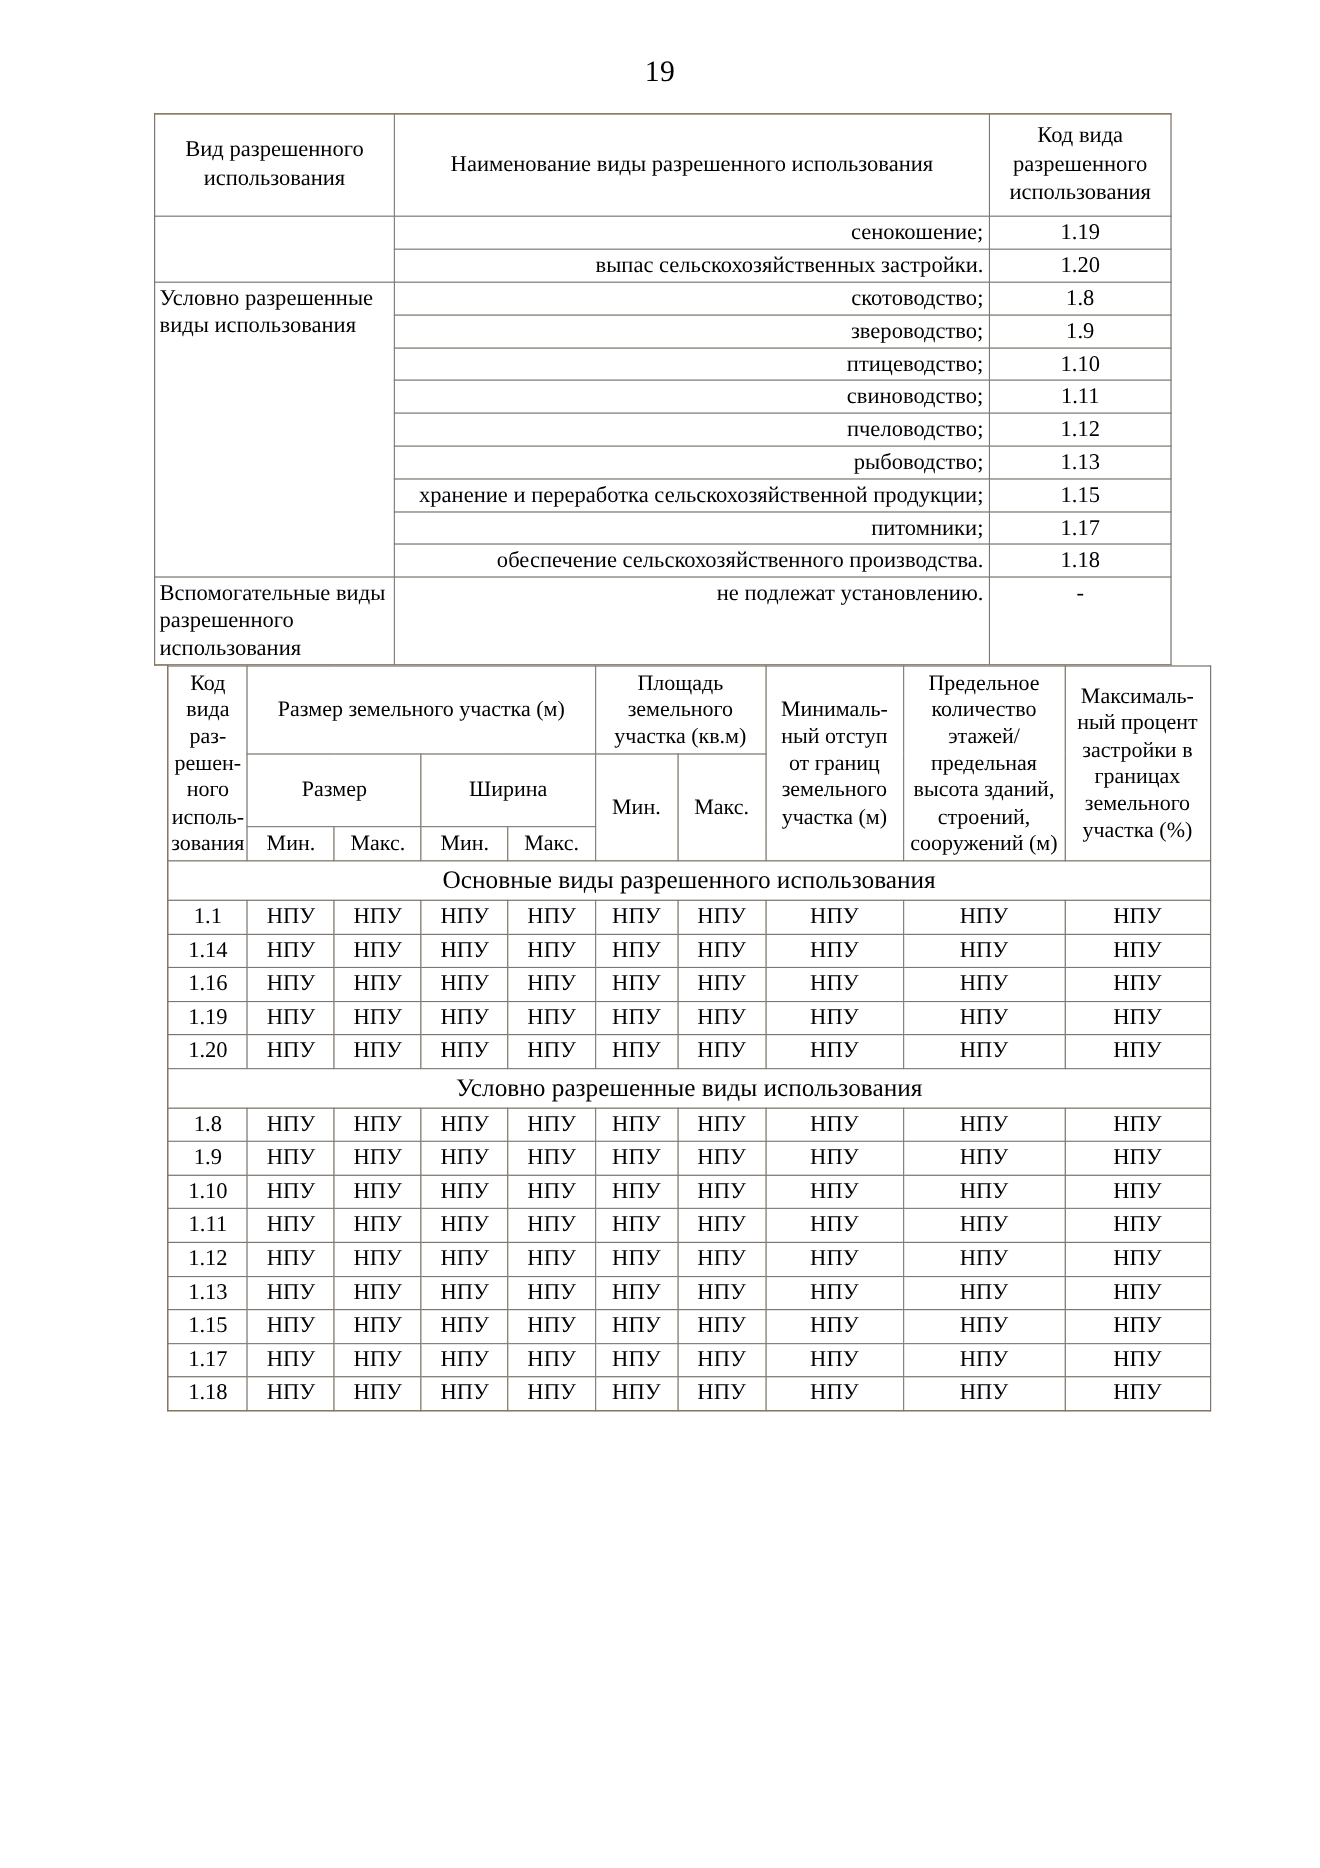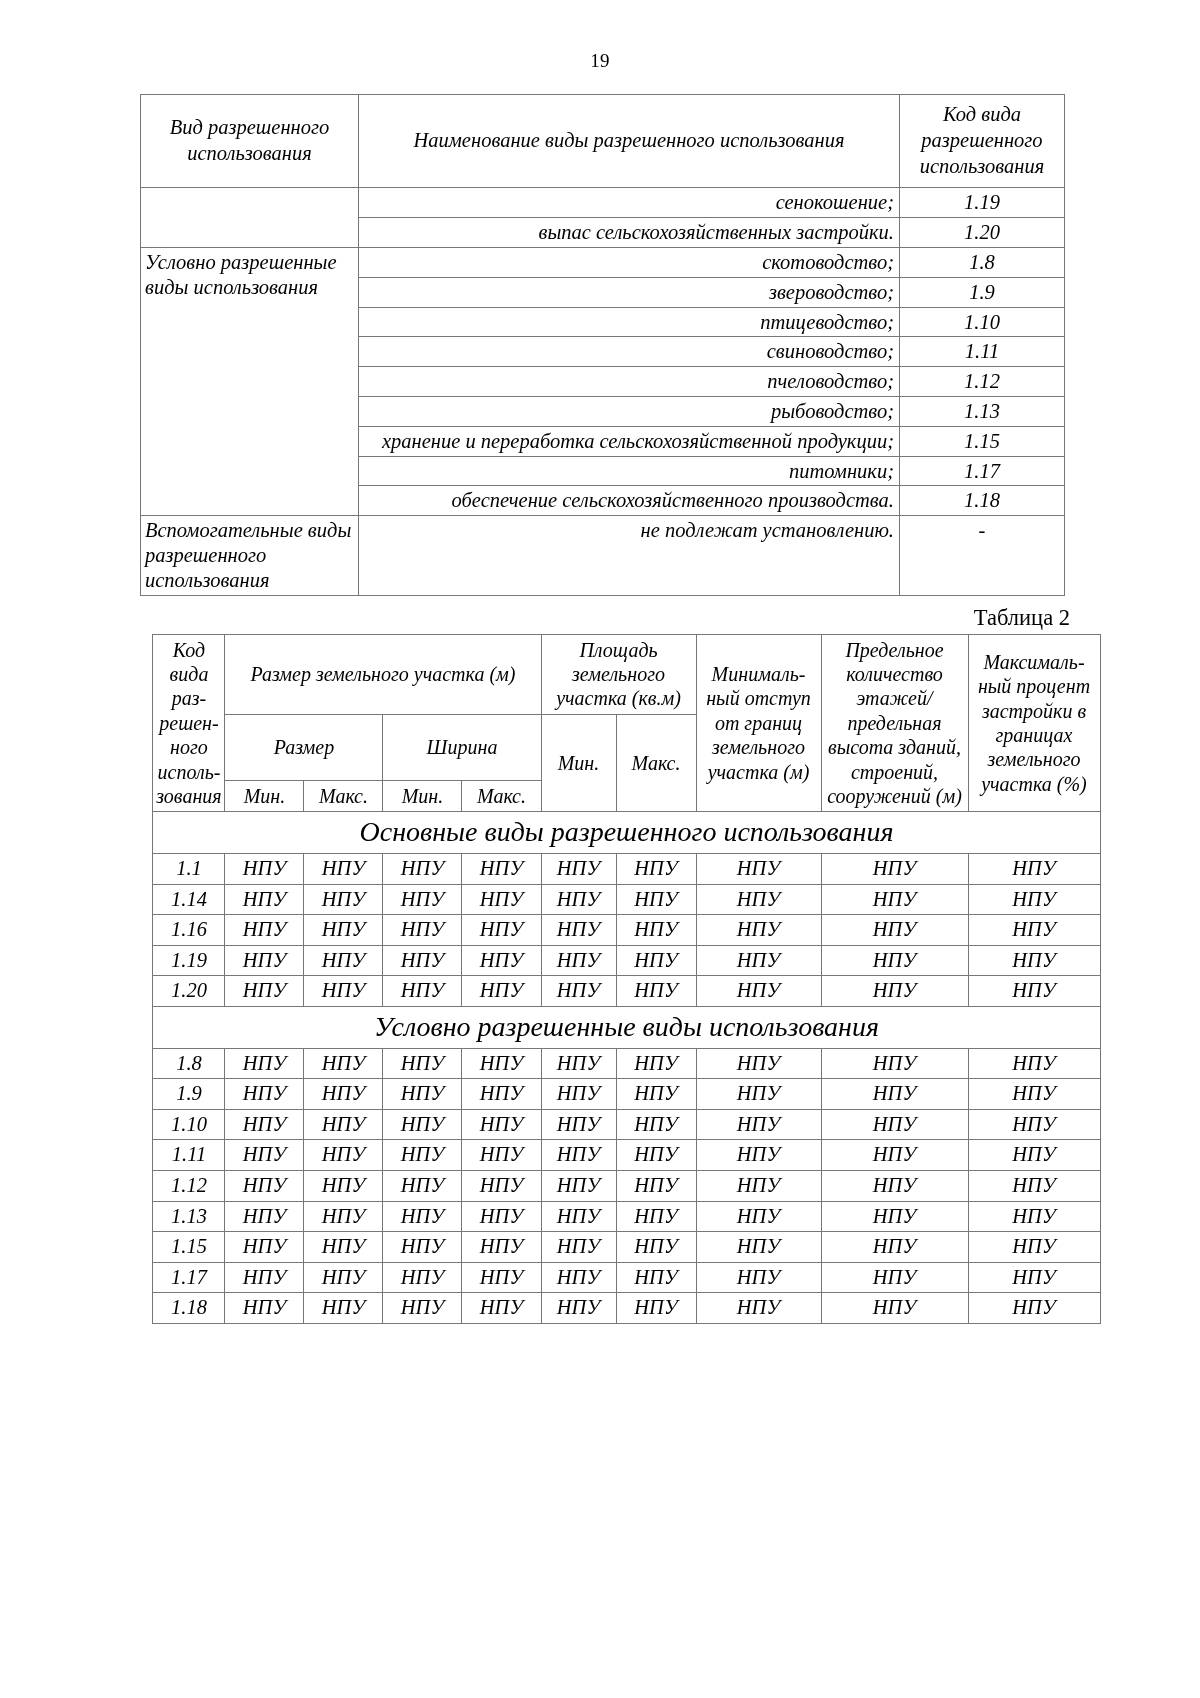--- a/index.html
+++ b/index.html
@@ -17,34 +17,33 @@
   }
   .page {
     position: relative;
     width: 1200px;
     height: 1698px;
     box-sizing: border-box;
     padding: 0;
   }
   .page-number {
     text-align: center;
-    font-size: 19px;
+    font-size: 27px;
     padding-top: 50px;
     padding-bottom: 22px;
     letter-spacing: 0.3px;
   }
 
   
   table.doc-table {
     border-collapse: collapse;
     table-layout: fixed;
     margin: 0 auto;
     border: 1.6px solid #555555;
     background: #a16207;
-    font-style: italic;
   }
   table.doc-table td,
   table.doc-table th {
     border: 1.1px solid #777777;
     padding: 1px 5px;
     vertical-align: top;
     font-weight: normal;
     font-size: 20.5px;
     line-height: 1.21;
     background: #ffffff;
@@ -116,21 +115,21 @@
   #table2 th.hdr-tall {
     vertical-align: middle;
     line-height: 1.22;
     padding: 3px 2px;
   }
   #table2 td.data {
     font-size: 20.5px;
     padding: 2px 2px 3px 2px;
   }
   #table2 td.section {
-    font-size: 28px;
+    font-size: 23px;
     padding: 3px 2px 4px 2px;
     text-align: center;
   }
   .col-code   { width: 72px; }
   .col-dmin   { width: 79px; }
   .col-dmax   { width: 79px; }
   .col-wmin   { width: 79px; }
   .col-wmax   { width: 79px; }
   .col-amin   { width: 75px; }
   .col-amax   { width: 80px; }
@@ -209,21 +208,20 @@
           <tr>
             <td class="c-kind body-cell" rowspan="1">Вспомогательные виды разрешенного использования</td>
             <td class="c-name body-cell">не подлежат установлению.</td>
             <td class="c-code body-cell">-</td>
           </tr>
         </tbody>
     </table>
   </div>
 
 
-  <div class="table2-caption">Таблица 2</div>
 
   <div id="table2-wrap">
     <table class="doc-table" id="table2">
       <colgroup>
         <col class="col-code">
         <col class="col-dmin">
         <col class="col-dmax">
         <col class="col-wmin">
         <col class="col-wmax">
         <col class="col-amin">

